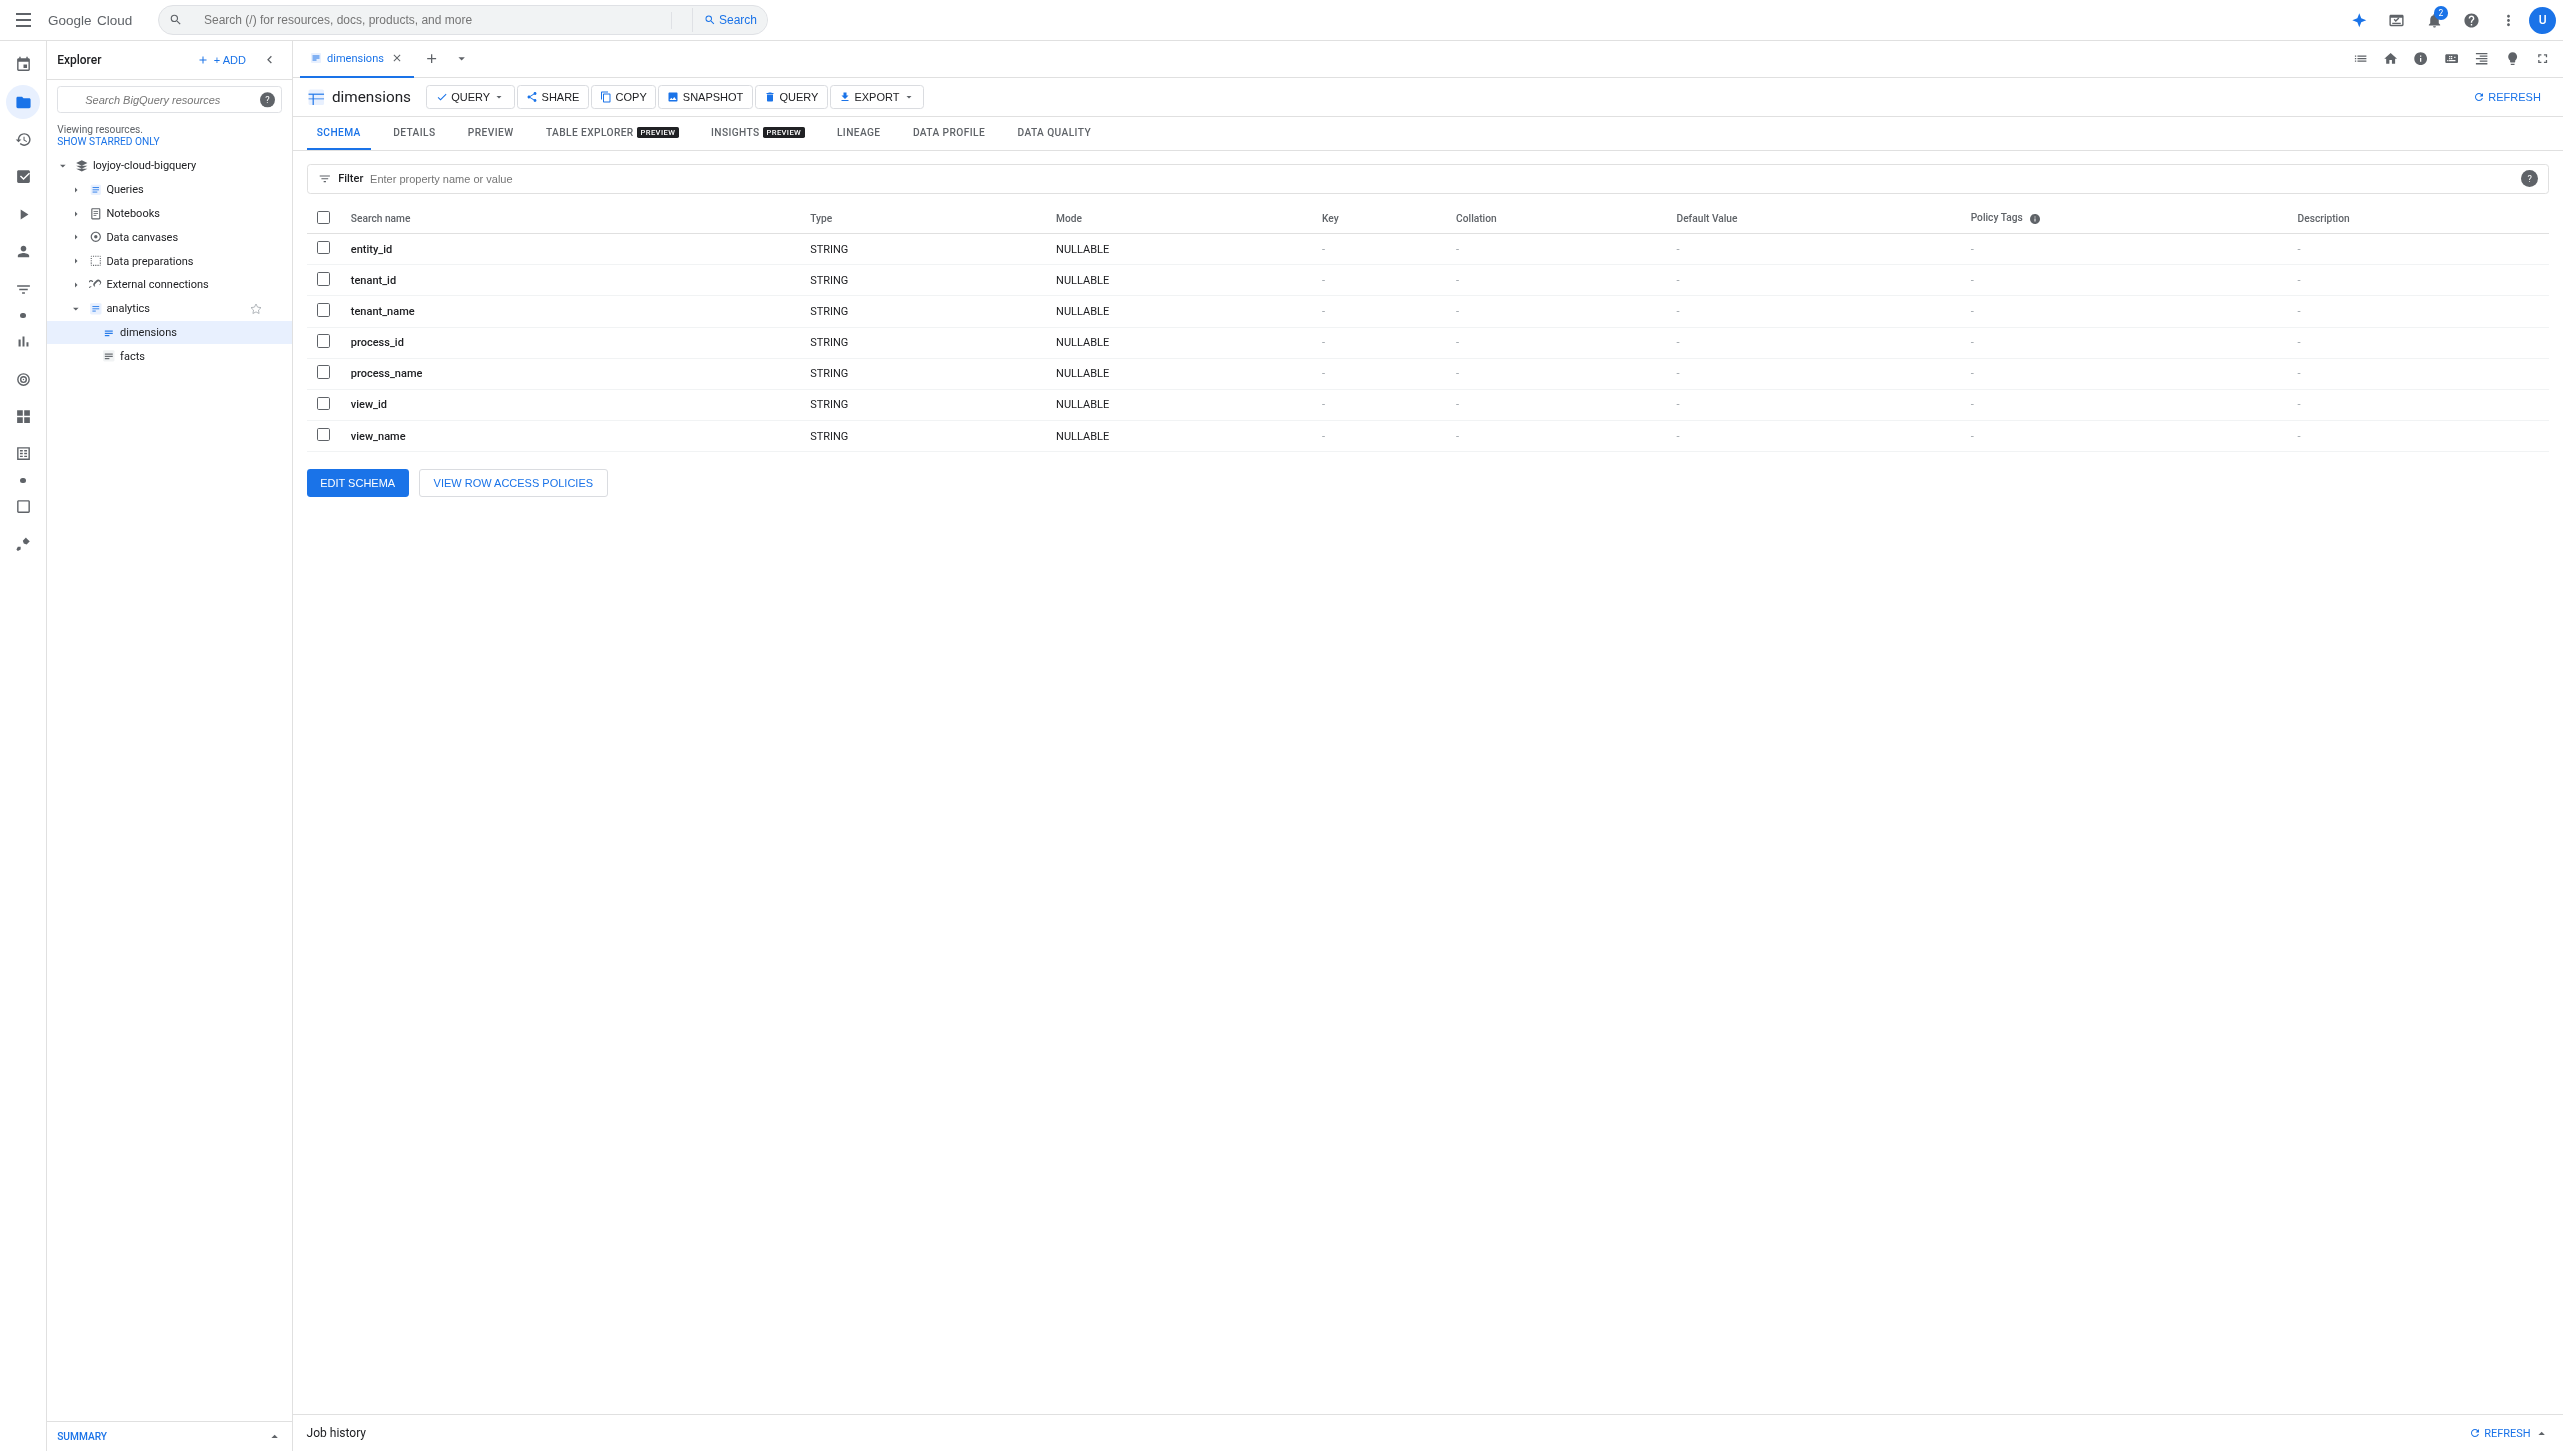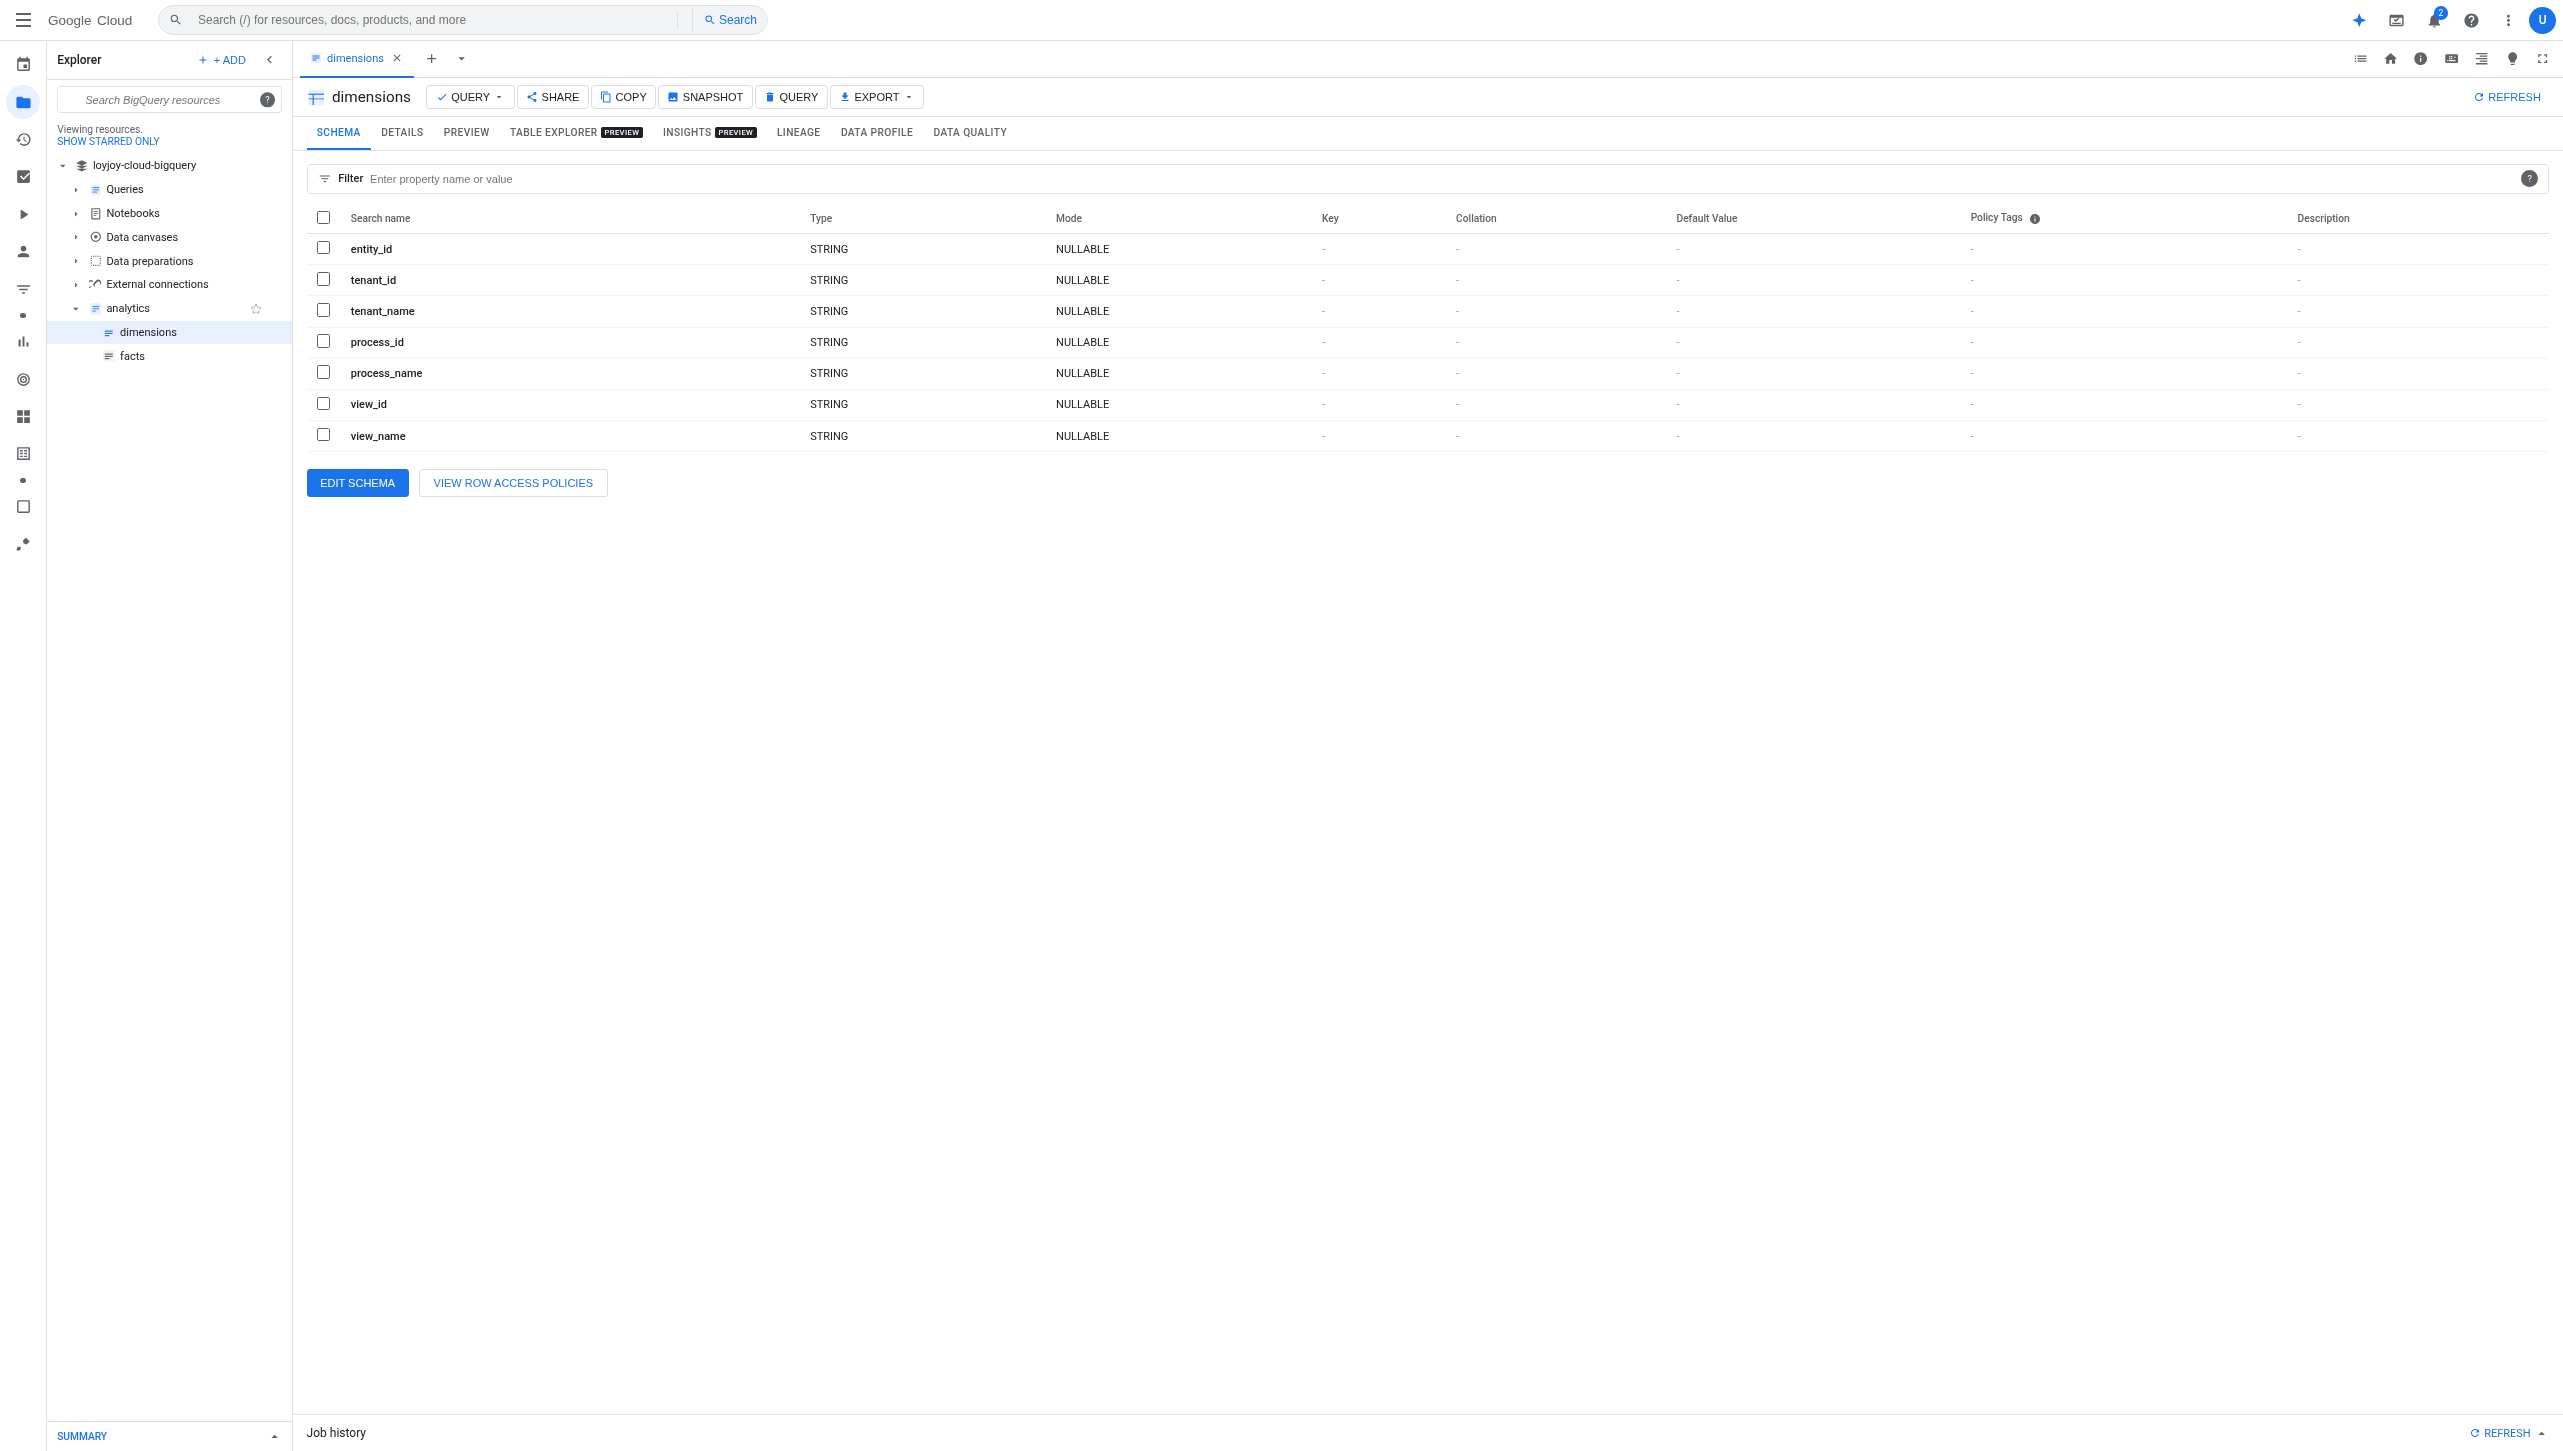--- a/index.html
+++ b/index.html
@@ -4,21 +4,21 @@
   <style>
     * { box-sizing: border-box; margin: 0; padding: 0; }
     body { font-family: 'Google Sans', Roboto, Arial, sans-serif; font-size: 11px; color: #202124; background: #fff; overflow: hidden; height: 100vh; display: flex; flex-direction: column; }
 
     
     .top-nav { display: flex; align-items: center; height: 41px; border-bottom: 0.8px solid #e0e0e0; padding: 0 6.8px; gap: 6.8px; flex-shrink: 0; }
     .hamburger-btn { width: 34px; height: 34px; display: flex; align-items: center; justify-content: center; cursor: pointer; border-radius: 50%; }
     .hamburger-lines { display: flex; flex-direction: column; gap: 4.2px; }
     .hamburger-lines span { display: block; width: 15.3px; height: 1.7px; background: #5f6368; }
     .logo { display: flex; align-items: center; gap: 3.4px; margin-right: 6.8px; }
-    .search-bar { flex: 1; max-width: 610px; height: 30.5px; border: 0.8px solid #dfe1e5; border-radius: 20.3px; display: flex; align-items: center; padding: 0 10.2px; gap: 15px; background: #f1f3f4; }
+    .search-bar { flex: 1; max-width: 610px; height: 30.5px; border: 0.8px solid #dfe1e5; border-radius: 20.3px; display: flex; align-items: center; padding: 0 10.2px; gap: 21px; background: #f1f3f4; }
     .search-bar input { border: none; background: transparent; outline: none; flex: 1; font-size: 12px; color: #202124; }
     .search-btn { display: flex; align-items: center; gap: 3.4px; padding: 5.1px 10.2px; background: #f1f3f4; border: none; border-radius: 0 20.3px 20.3px 0; cursor: pointer; font-size: 12px; color: #1a73e8; border-left: 0.8px solid #dfe1e5; margin-right: -10.2px; }
     .nav-actions { display: flex; align-items: center; gap: 3.4px; margin-left: auto; }
     .nav-icon-btn { width: 34px; height: 34px; display: flex; align-items: center; justify-content: center; cursor: pointer; border-radius: 50%; border: none; background: transparent; }
     .avatar { width: 27px; height: 27px; border-radius: 50%; background: #1a73e8; color: white; display: flex; align-items: center; justify-content: center; font-size: 12px; font-weight: 500; cursor: pointer; }
     .notification-badge { position: relative; }
     .badge { position: absolute; top: 3.4px; right: 3.4px; width: 13.6px; height: 13.6px; background: #1a73e8; border-radius: 50%; font-size: 8.5px; color: white; display: flex; align-items: center; justify-content: center; }
 
     
     .main-layout { display: flex; flex: 1; overflow: hidden; }
@@ -70,21 +70,21 @@
     .tab-action-btn { width: 27px; height: 27px; display: flex; align-items: center; justify-content: center; cursor: pointer; border-radius: 50%; border: none; background: transparent; color: #5f6368; }
     .tab-bar-right { display: flex; align-items: center; margin-left: auto; gap: 3.4px; }
 
     
     .toolbar { display: flex; align-items: center; gap: 1.7px; padding: 6.8px 13.6px; border-bottom: 0.8px solid #e0e0e0; flex-shrink: 0; }
     .table-title { font-size: 15.3px; font-weight: 400; color: #202124; margin-right: 13.6px; display: flex; align-items: center; gap: 6.8px; }
     .toolbar-btn { display: flex; align-items: center; gap: 3.4px; padding: 5.1px 8.5px; border: 0.8px solid #dadce0; border-radius: 3.4px; cursor: pointer; font-size: 11px; color: #202124; background: white; white-space: nowrap; }
     .refresh-btn { display: flex; align-items: center; gap: 3.4px; padding: 5.1px 8.5px; border: none; background: transparent; cursor: pointer; font-size: 11px; color: #1a73e8; margin-left: auto; }
 
     
-    .sub-tabs { display: flex; align-items: center; border-bottom: 0.8px solid #e0e0e0; padding: 0 13.6px; height: 34px; flex-shrink: 0; gap: 0; }
+    .sub-tabs { display: flex; align-items: center; border-bottom: 0.8px solid #e0e0e0; padding: 0 13.6px; height: 34px; flex-shrink: 0; gap: 12px; }
     .sub-tab { padding: 0 10.2px; height: 34px; display: flex; align-items: center; cursor: pointer; font-size: 10.2px; font-weight: 500; color: #5f6368; letter-spacing: 0.4px; border-bottom: 2.5px solid transparent; white-space: nowrap; gap: 3.4px; }
     .sub-tab.active { color: #1a73e8; border-bottom-color: #1a73e8; }
     .preview-badge { background: #202124; color: white; font-size: 7.6px; padding: 0.8px 3.4px; border-radius: 1.7px; font-weight: 500; }
 
     
     .schema-content { flex: 1; overflow-y: auto; padding: 13.6px; }
     .filter-bar { display: flex; align-items: center; gap: 6.8px; margin-bottom: 10.2px; padding: 5.1px 10.2px; border: 0.8px solid #e0e0e0; border-radius: 3.4px; }
     .filter-input { border: none; outline: none; flex: 1; font-size: 11px; color: #5f6368; }
     .filter-help { margin-left: auto; width: 17px; height: 17px; border-radius: 50%; background: #5f6368; color: white; display: flex; align-items: center; justify-content: center; font-size: 9.3px; cursor: pointer; }
     .schema-table { width: 100%; border-collapse: collapse; }

